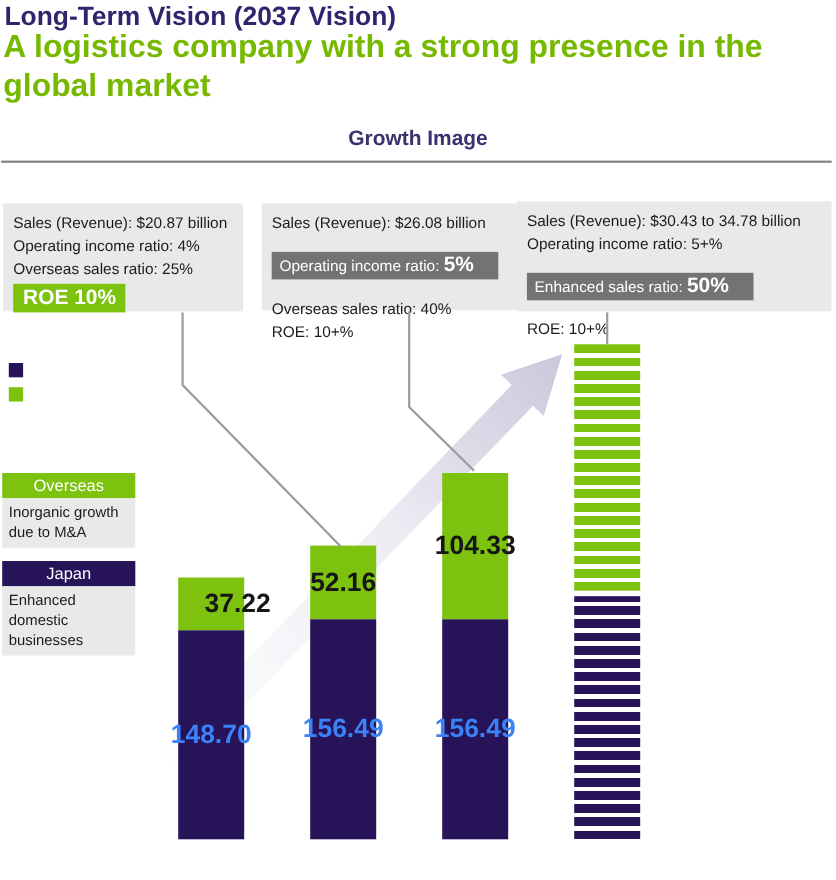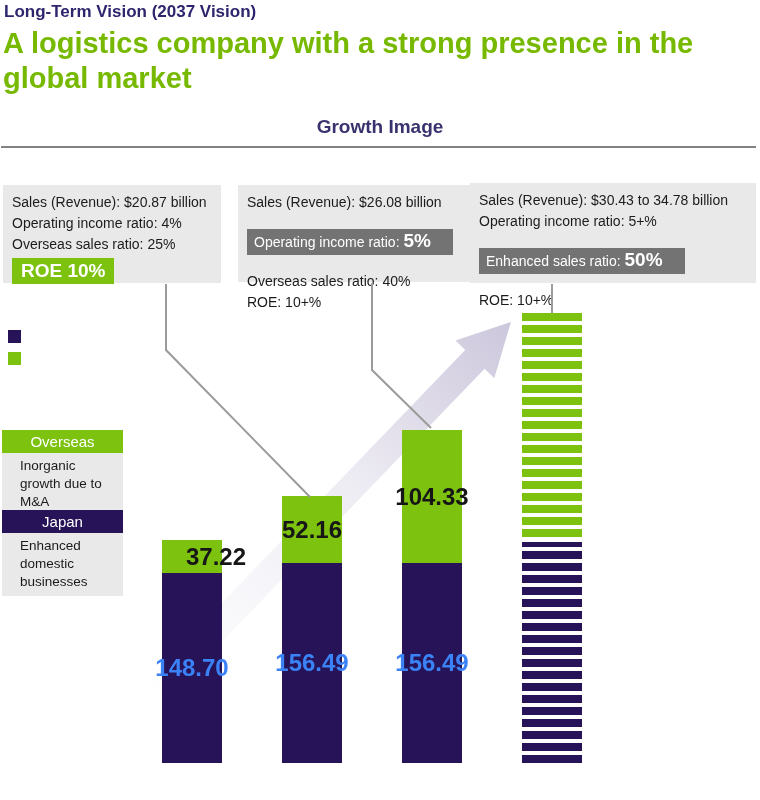--- a/index.html
+++ b/index.html
@@ -1,41 +1,41 @@
 <!DOCTYPE html>
 <html><head>
 <meta charset="utf-8">
 <style>
   html,body{margin:0;padding:0;background:#fff;}
   #stage{
     position:relative;width:760px;height:800px;background:#ffffff;overflow:hidden;
     font-family:"Liberation Sans", sans-serif;
   }
   
-  .eyebrow{position:absolute;left:4px;top:2px;font-size:17px;font-weight:bold;color:#2d256e;}
+  .eyebrow{position:absolute;left:4px;top:2px;font-size:24px;font-weight:bold;color:#2d256e;}
   .main-title{position:absolute;left:3px;top:26px;width:745px;font-size:29px;line-height:35px;font-weight:bold;color:#76b900;}
   .section-label{position:absolute;left:0;top:116px;width:760px;text-align:center;font-size:19px;font-weight:bold;color:#38336e;}
   .rule{position:absolute;left:1px;top:146px;width:755px;height:2px;background:#828282;}
   
   .callout{position:absolute;background:#e9e9e9;color:#1b1b1b;font-size:14px;line-height:21px;padding:7px 8px 6px 9px;box-sizing:border-box;}
   .callout .chip{display:inline-block;background:#737373;color:#fff;padding:1px 22px 2px 7px;margin:16px 0;}
   .callout .chip .chip-label{font-size:14px;}
   .callout .chip .chip-value{font-size:19px;font-weight:bold;}
   .callout .big-chip{display:inline-block;background:#7dc20e;color:#fff;font-size:19px;font-weight:bold;padding:2px 9px 3px 9px;margin-top:3px;}
   #callout-1{left:3px;top:185px;width:218px;height:98px;}
   #callout-2{left:238px;top:185px;width:236px;height:97px;}
   #callout-3{left:470px;top:183px;width:286px;height:100px;}
   
   .swatch{position:absolute;width:13px;height:13px;}
   #swatch-japan{left:8px;top:330px;background:#261358;}
   #swatch-overseas{left:8px;top:352px;background:#7dc20e;}
   
   .legend-card{position:absolute;left:2px;width:121px;}
   .legend-card .lc-head{height:23px;line-height:23px;text-align:center;color:#fff;font-size:15px;}
-  .legend-card .lc-body{background:#e9e9e9;color:#1b1b1b;font-size:13.5px;line-height:18px;padding:4px 6px 5px 18px;}
+  .legend-card .lc-body{background:#e9e9e9;color:#1b1b1b;font-size:13.5px;line-height:18px;padding:4px 6px 5px 6px;}
   #legend-overseas{top:430px;}
   #legend-overseas .lc-head{background:#7dc20e;}
   #legend-japan{top:510px;}
   #legend-japan .lc-head{background:#261358;}
   
   .layer{position:absolute;left:0;top:0;width:760px;height:800px;pointer-events:none;}
   #arrow-layer{z-index:1;}
   #bars-layer{z-index:2;}
   #lines-layer{z-index:3;}
   .bar-col{position:absolute;bottom:37px;width:60px;display:flex;flex-direction:column;justify-content:flex-end;}
@@ -98,21 +98,21 @@
         <stop offset="0" stop-color="#ffffff"></stop>
         <stop offset="0.55" stop-color="#efedf4"></stop>
         <stop offset="1" stop-color="#ccc7dc"></stop>
       </linearGradient>
     </defs>
     <polygon points="140.3,687.6 465.2,350.0 455.5,340.6 511,322 494.3,378.2 484.6,368.8 159.7,706.4" fill="url(#arrowGrad)"></polygon>
   </svg>
 
   <div class="layer" id="bars-layer">
     <div class="bar-col" style="left:162px;">
-      <div class="seg seg-overseas" style="height: 33px; padding-left: 48px;">
+      <div class="seg seg-overseas" style="height: 48px; padding-left: 48px;">
           <span>37.22</span>
         </div>
       <div class="seg seg-japan" style="height: 190px;">
           <span>148.70</span>
         </div>
     </div>
     <div class="bar-col" style="left:282px;">
       <div class="seg seg-overseas" style="height: 67px;">
           <span>52.16</span>
         </div>

